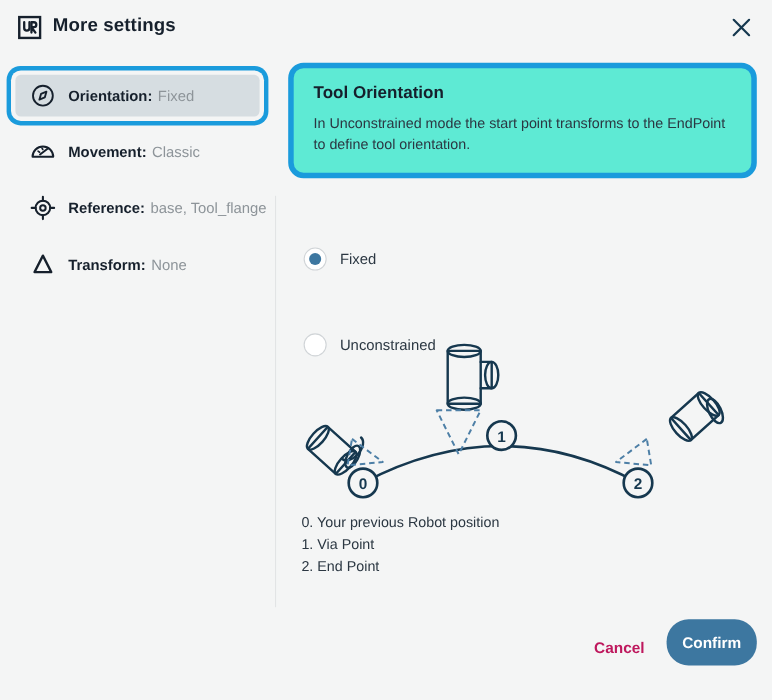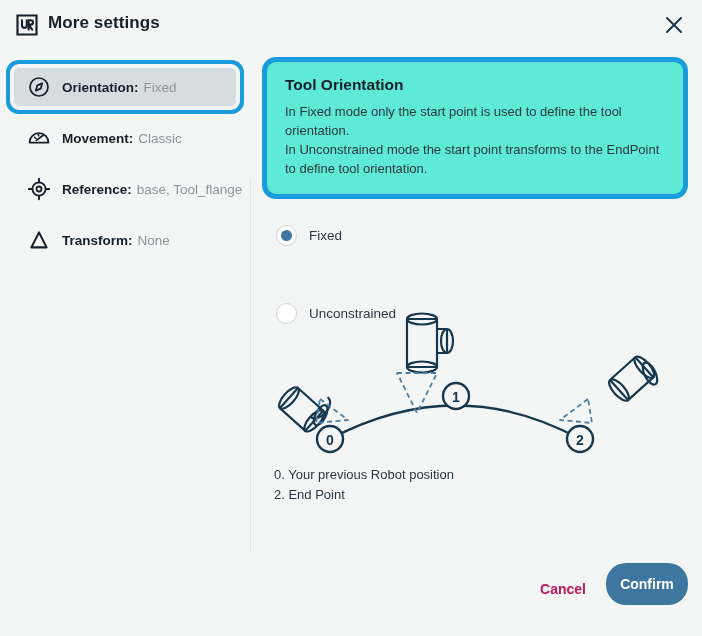--- a/index.html
+++ b/index.html
@@ -227,21 +227,20 @@
       <span class="side-value">None</span>
     </div>
   </div>
 
   <div class="divider"></div>
 
   <div class="main">
 
     <div class="info-box">
       <div class="info-title">Tool Orientation</div>
-      <div class="info-line">In Fixed mode only the start point is used to define the tool orientation.</div>
       <div class="info-line">In Unconstrained mode the start point transforms to the EndPoint to define tool orientation.</div>
     </div>
 
     <div class="radio-row" style="top:175px;">
       <span class="radio">
         <span class="dot"></span>
       </span>
       <span class="radio-label">Fixed</span>
     </div>
 
@@ -294,20 +293,21 @@
           <text x="196" y="93.5" text-anchor="middle" font-family="Liberation Sans, sans-serif" font-size="14" font-weight="bold" fill="#16384f">1</text>
 
           <circle cx="320" cy="131" r="13" fill="#f4f5f5" stroke="#16384f" stroke-width="2.4"></circle>
           <text x="320" y="136.5" text-anchor="middle" font-family="Liberation Sans, sans-serif" font-size="14" font-weight="bold" fill="#16384f">2</text>
         </g>
       </svg>
     </div>
 
     <div class="legend">
       <div class="legend-line">0. Your previous Robot position</div>
+      <div class="legend-line">1. Via Point</div>
       <div class="legend-line">2. End Point</div>
     </div>
   </div>
 
   <div class="footer">
     <button class="cancel-btn">Cancel</button>
     <button class="confirm-btn">Confirm</button>
   </div>
 
 </div>

